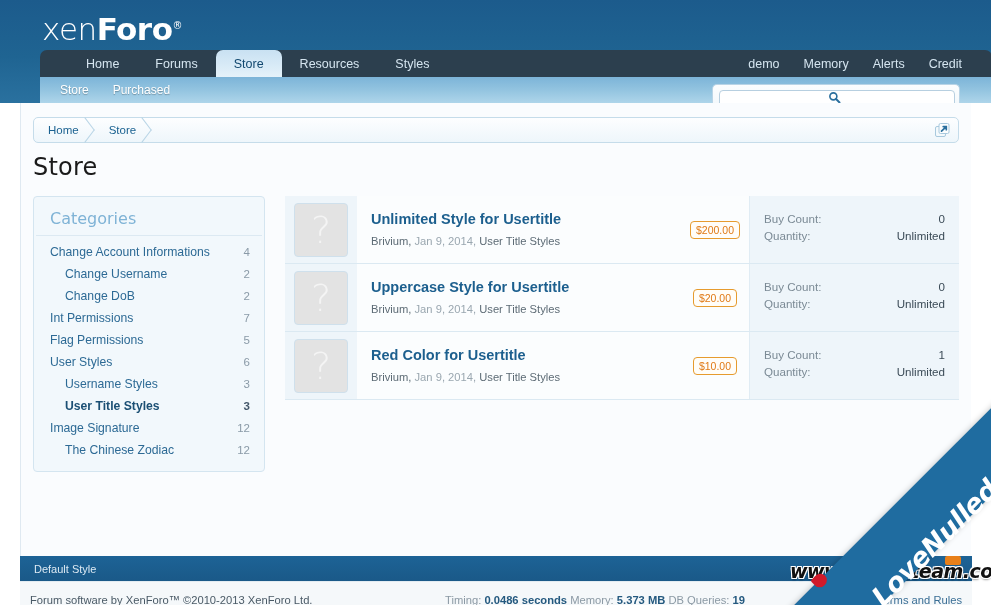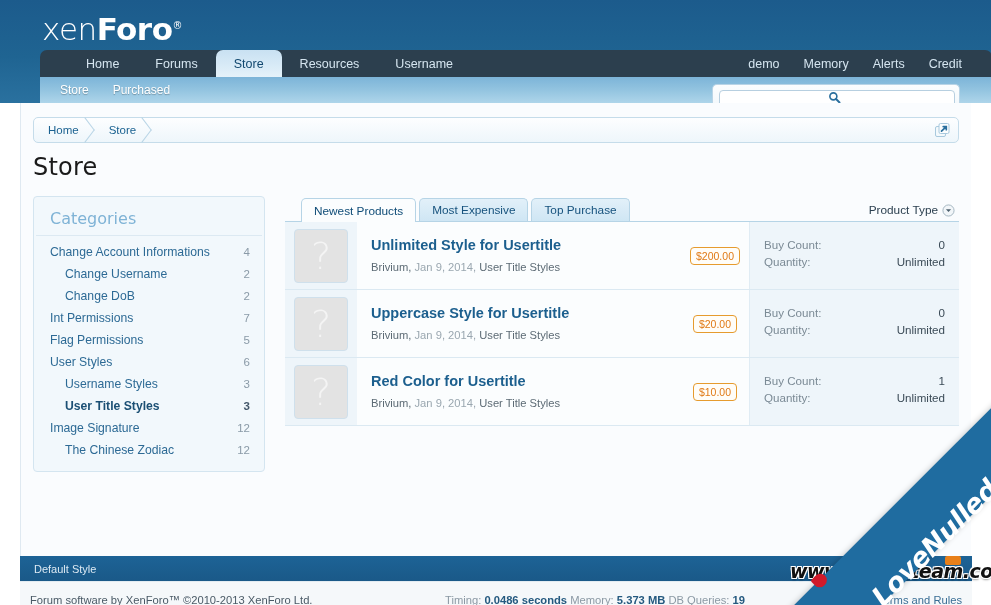--- a/index.html
+++ b/index.html
@@ -552,21 +552,21 @@
           <div class="navtab">
               <span>Forums</span>
             </div>
           <div class="navtab selected">
               <span>Store</span>
             </div>
           <div class="navtab">
               <span>Resources</span>
             </div>
           <div class="navtab">
-              <span>Username</span>
+              <span>Styles</span>
             </div>
         </div>
         <div class="navtabs-right">
           <div class="navtab-right">
               <span>demo</span>
             </div>
           <div class="navtab-right">
               <span>Memory</span>
             </div>
           <div class="navtab-right">
@@ -662,39 +662,20 @@
           <span class="cat-count">12</span>
         </div>
         <div class="cat indent">
           <span class="cat-label">The Chinese Zodiac</span>
           <span class="cat-count">12</span>
         </div>
       </div>
 
       <div class="products">
 
-        <div class="ptabs-row">
-          <div class="ptab selected">
-              <span>Newest Products</span>
-            </div>
-          <div class="ptab">
-              <span>Most Expensive</span>
-            </div>
-          <div class="ptab">
-              <span>Top Purchase</span>
-            </div>
-
-          <div class="ptype">
-            <span>Product Type</span>
-            <svg class="caret-icon" viewBox="0 0 14 14">
-              <circle cx="7" cy="7" r="6" fill="#f2f6f9" stroke="#9fb1bd" stroke-width="1"></circle>
-              <path d="M4.2 5.7 L7 8.6 L9.8 5.7 Z" fill="#4c5f6d"></path>
-            </svg>
-          </div>
-        </div>
 
         <div class="prow">
           <div class="thumb-cell">
             <div class="thumb">?</div>
           </div>
           <div class="info-cell">
             <div class="ptitle">Unlimited Style for Usertitle</div>
             <div class="pmeta">
               <span class="author">Brivium,</span>
               <span class="date">Jan 9, 2014,</span>

